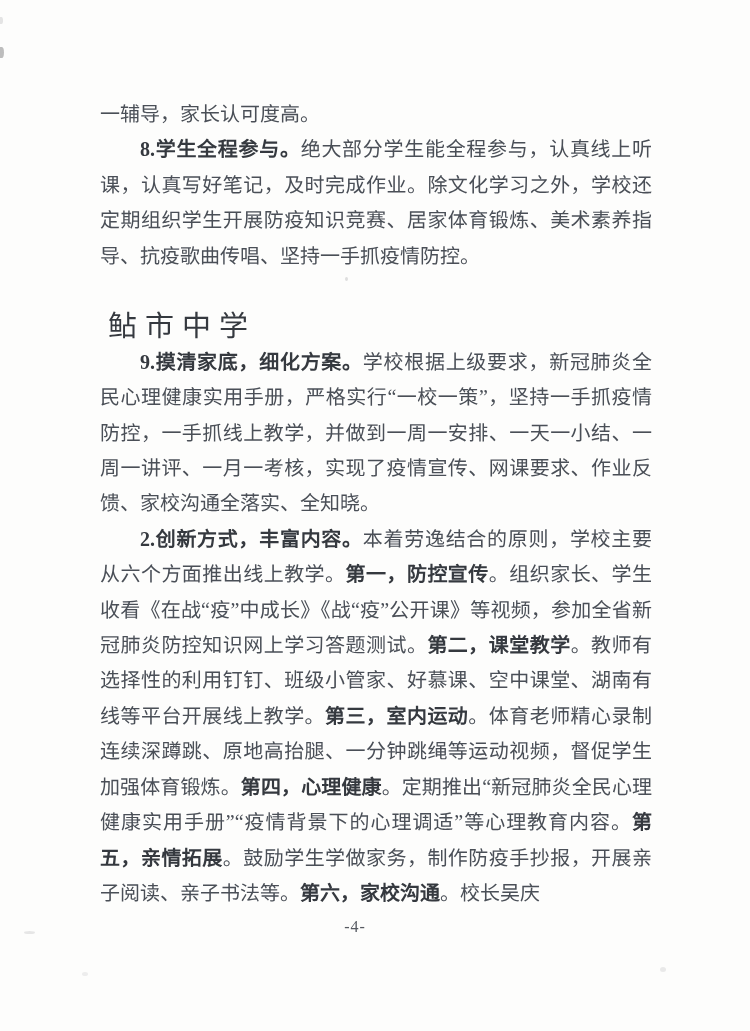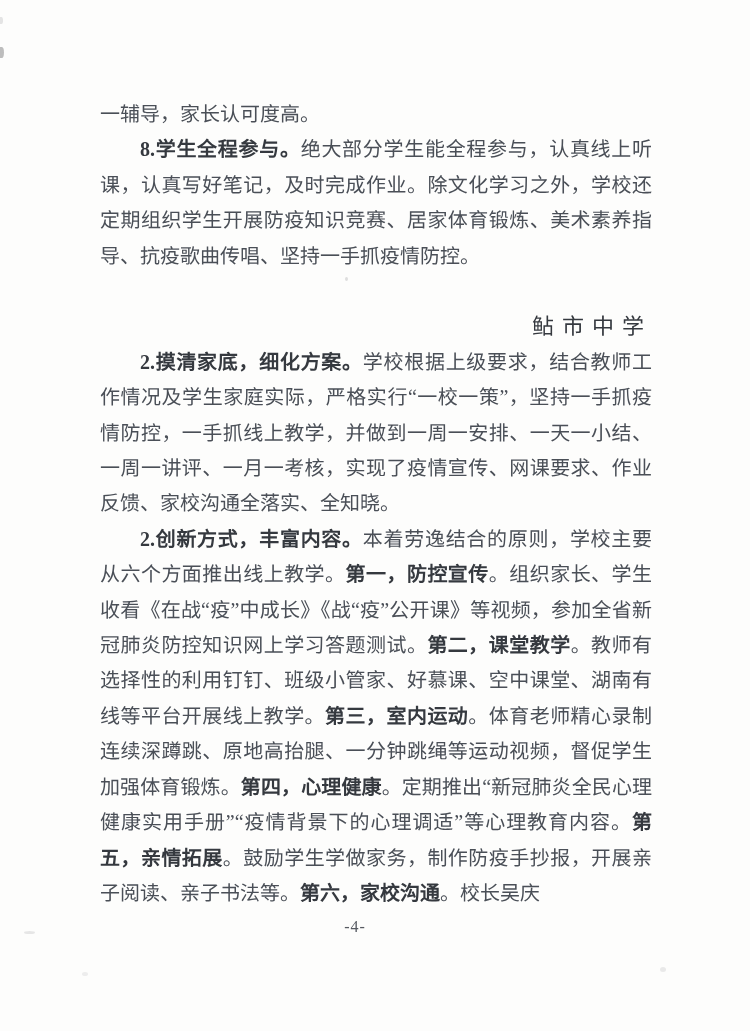--- a/index.html
+++ b/index.html
@@ -25,24 +25,24 @@
     text-justify:inter-ideograph;
   }
   .text-block p{margin:0;}
   .text-block p.indent{text-indent:2em;}
   .text-block b.lead{
     font-weight:bold;
     color:var(--ink-bold);
   }
   h2.heading{
     margin:35.4px 0 0 0;
-    font-size:22px;
+    font-size:29px;
     line-height:35.4px;
     font-weight:normal;
-    text-align:right;
+    text-align:left;
     letter-spacing:8px;
     text-indent:8px;
     color:var(--ink-bold);
   }
   .page-number{
     position:absolute;
     top:918px;left:0;right:40px;
     text-align:center;
     font-size:16px;
     letter-spacing:1px;
@@ -64,18 +64,18 @@
   <div class="speck speck-b"></div>
   <div class="speck speck-c"></div>
   <div class="speck speck-d"></div>
   <div class="speck speck-e"></div>
   <div class="speck speck-f"></div>
 
   <div class="text-block" id="doc-body">
       <p class="para"><span>一辅导，家长认可度高。</span></p>
       <p class="para indent"><b class="lead">8.学生全程参与。</b><span>绝大部分学生能全程参与，认真线上听课，认真写好笔记，及时完成作业。除文化学习之外，学校还定期组织学生开展防疫知识竞赛、居家体育锻炼、美术素养指导、抗疫歌曲传唱、坚持一手抓疫情防控。</span></p>
       <h2 class="heading">鲇市中学</h2>
-      <p class="para indent"><b class="lead">2.摸清家底，细化方案。</b><span>学校根据上级要求，结合教师工作情况及学生家庭实际，严格实行“一校一策”，坚持一手抓疫情防控，一手抓线上教学，并做到一周一安排、一天一小结、一周一讲评、一月一考核，实现了疫情宣传、网课要求、作业反馈、家校沟通全落实、全知晓。</span></p>
+      <p class="para indent"><b class="lead">9.摸清家底，细化方案。</b><span>学校根据上级要求，新冠肺炎全民心理健康实用手册，严格实行“一校一策”，坚持一手抓疫情防控，一手抓线上教学，并做到一周一安排、一天一小结、一周一讲评、一月一考核，实现了疫情宣传、网课要求、作业反馈、家校沟通全落实、全知晓。</span></p>
       <p class="para indent"><b class="lead">2.创新方式，丰富内容。</b><span>本着劳逸结合的原则，学校主要从六个方面推出线上教学。</span><b class="lead">第一，防控宣传</b><span>。组织家长、学生收看《在战“疫”中成长》《战“疫”公开课》等视频，参加全省新冠肺炎防控知识网上学习答题测试。</span><b class="lead">第二，课堂教学</b><span>。教师有选择性的利用钉钉、班级小管家、好慕课、空中课堂、湖南有线等平台开展线上教学。</span><b class="lead">第三，室内运动</b><span>。体育老师精心录制连续深蹲跳、原地高抬腿、一分钟跳绳等运动视频，督促学生加强体育锻炼。</span><b class="lead">第四，心理健康</b><span>。定期推出“新冠肺炎全民心理健康实用手册”“疫情背景下的心理调适”等心理教育内容。</span><b class="lead">第五，亲情拓展</b><span>。鼓励学生学做家务，制作防疫手抄报，开展亲子阅读、亲子书法等。</span><b class="lead">第六，家校沟通</b><span>。校长吴庆</span></p>
     </div>
 
   <div class="page-number">-4-</div>
 </div>
 
 </body></html>

